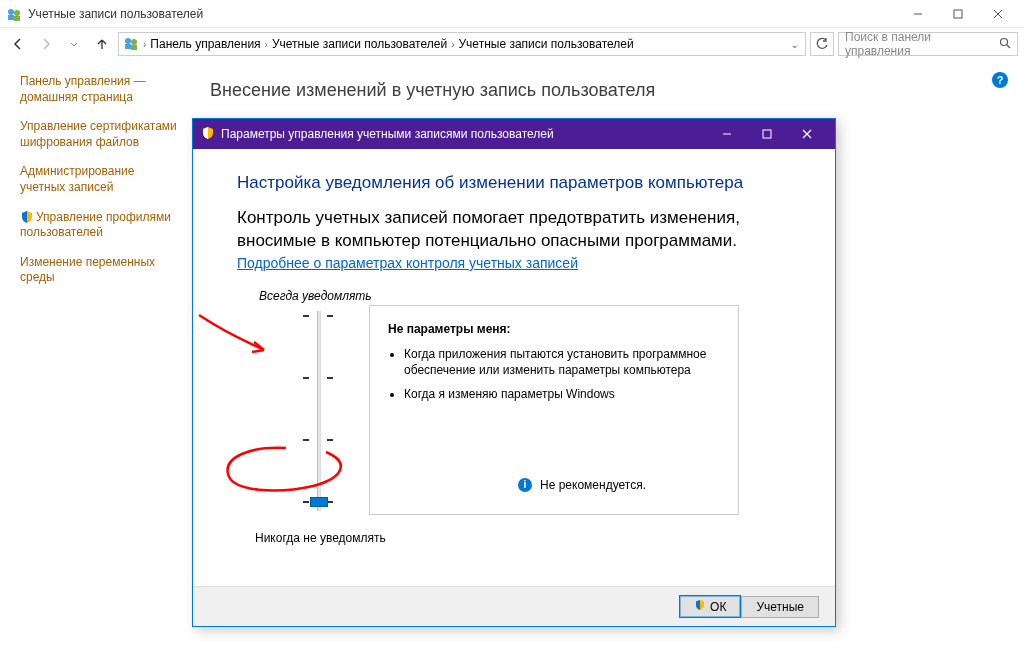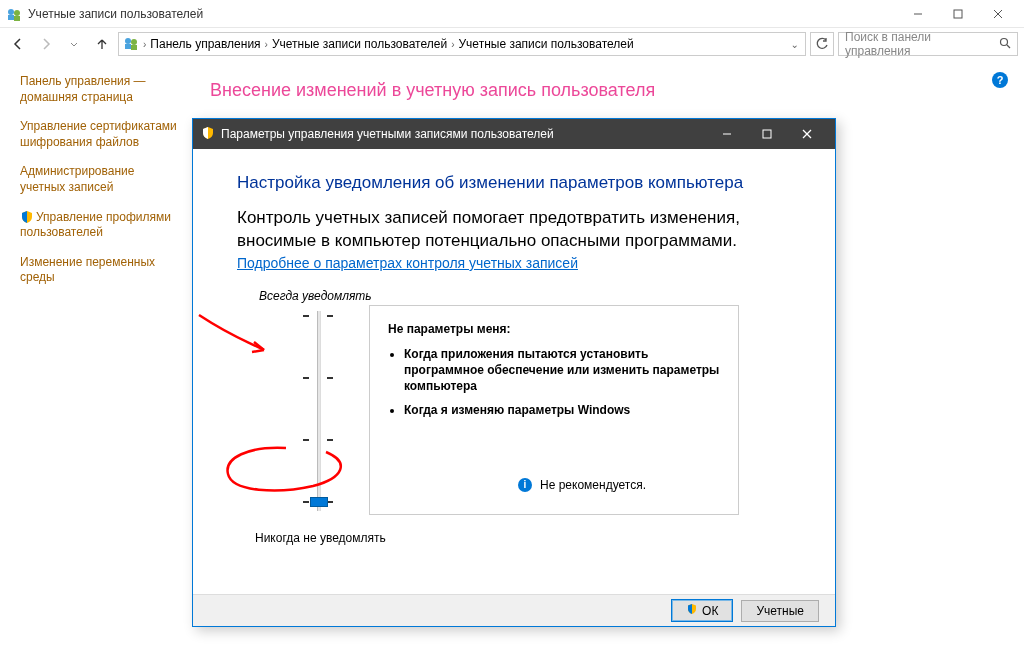--- a/index.html
+++ b/index.html
@@ -26,50 +26,50 @@
 .searchbox .mag { color: #555; }
 
 
 .content { position: relative; display: flex; height: calc(659px - 60px); }
 .sidebar { width: 190px; padding: 14px 8px 8px 20px; }
 .side-link { color: #a16207; font-size: 12px; margin-bottom: 14px; cursor: pointer; line-height: 1.3; }
 .side-link.active { position: relative; }
 .shield-mini { display: inline-block; width: 14px; height: 14px; margin-right: 2px; vertical-align: -3px; }
 
 .main { flex: 1; padding: 20px 20px 0 20px; }
-.main-heading { color: #ec4899; font-size: 18px; font-weight: normal; margin-bottom: 20px; }
+.main-heading { color: #404040; font-size: 18px; font-weight: normal; margin-bottom: 20px; }
 
 .help-badge { position: absolute; top: 12px; right: 16px; width: 16px; height: 16px; border-radius: 50%; background: #0078d7; color: #fff; font-size: 11px; font-weight: bold; display: flex; align-items: center; justify-content: center; }
 
 
 .dialog { position: absolute; left: 192px; top: 118px; width: 644px; height: 509px; border: 1px solid #0078d7; background: #fff; box-shadow: 4px 4px 12px rgba(0,0,0,.2); display: flex; flex-direction: column; }
-.dlg-title { height: 30px; background: #404040; color: #fff; display: flex; align-items: center; padding: 0 8px; font-size: 12px; }
+.dlg-title { height: 30px; background: #4c1d95; color: #fff; display: flex; align-items: center; padding: 0 8px; font-size: 12px; }
 .dlg-title .t { flex: 1; }
 .dlg-title .db { width: 40px; height: 30px; display: flex; align-items: center; justify-content: center; color: #fff; }
 .dlg-body { flex: 1; padding: 24px 44px 10px 44px; position: relative; }
 .dlg-h { color: #003399; font-size: 17px; margin-bottom: 14px; font-weight: normal; }
 .dlg-p { font-size: 17px; color: #000; line-height: 1.35; }
 .dlg-link { color: #0066cc; text-decoration: underline; font-size: 14px; display: inline-block; margin-top: 2px; cursor: pointer; }
 
 .slider-area { position: relative; margin-top: 18px; height: 250px; }
 .label-top { position: absolute; left: 22px; top: 0; font-size: 12px; font-style: italic; }
 .label-bot { position: absolute; left: 18px; top: 242px; font-size: 12px; white-space: nowrap; }
 .track { position: absolute; left: 80px; top: 22px; width: 4px; height: 200px; background: #e6e6e6; border-left: 1px solid #bbb; border-right: 1px solid #ddd; }
 .tick { position: absolute; width: 6px; height: 2px; background: #333; }
 .tick.l { left: 66px; }
 .tick.r { left: 90px; }
 .thumb { position: absolute; left: 73px; width: 18px; height: 10px; background: #0078d7; border: 1px solid #005a9e; }
 .info-box { position: absolute; left: 132px; top: 16px; width: 370px; height: 210px; border: 1px solid #ccc; padding: 16px 18px; background: #fff; }
 .info-box h4 { font-size: 12px; font-weight: bold; margin-bottom: 10px; }
 .info-box ul { list-style: disc; margin-left: 16px; font-size: 12px; }
-.info-box li { margin-bottom: 8px; line-height: 1.35; font-weight: bold; }
+.info-box li { margin-bottom: 8px; line-height: 1.35; }
 .info-bottom { position: absolute; left: 148px; bottom: 22px; display: flex; align-items: center; gap: 8px; font-size: 12px; }
 .info-icon { width: 14px; height: 14px; border-radius: 50%; background: #0078d7; color: #fff; font-size: 10px; font-weight: bold; display: flex; align-items: center; justify-content: center; font-style: normal; }
 
-.dlg-footer { height: 32px; background: #f0f0f0; border-top: 1px solid #ddd; display: flex; align-items: center; justify-content: flex-end; padding: 0 16px; gap: 8px; }
+.dlg-footer { height: 40px; background: #f0f0f0; border-top: 1px solid #ddd; display: flex; align-items: center; justify-content: flex-end; padding: 0 16px; }
 .btn { border: 1px solid #adadad; background: #e1e1e1; padding: 3px 14px; font-size: 12px; cursor: pointer; display: flex; align-items: center; gap: 4px; }
 .btn.primary { border: 1px solid #0078d7; box-shadow: inset 0 0 0 1px #7ab8e6; }
 
 
 .anno { position: absolute; pointer-events: none; }
 </style>
 </head>
 <body>
 
 <div class="titlebar">

